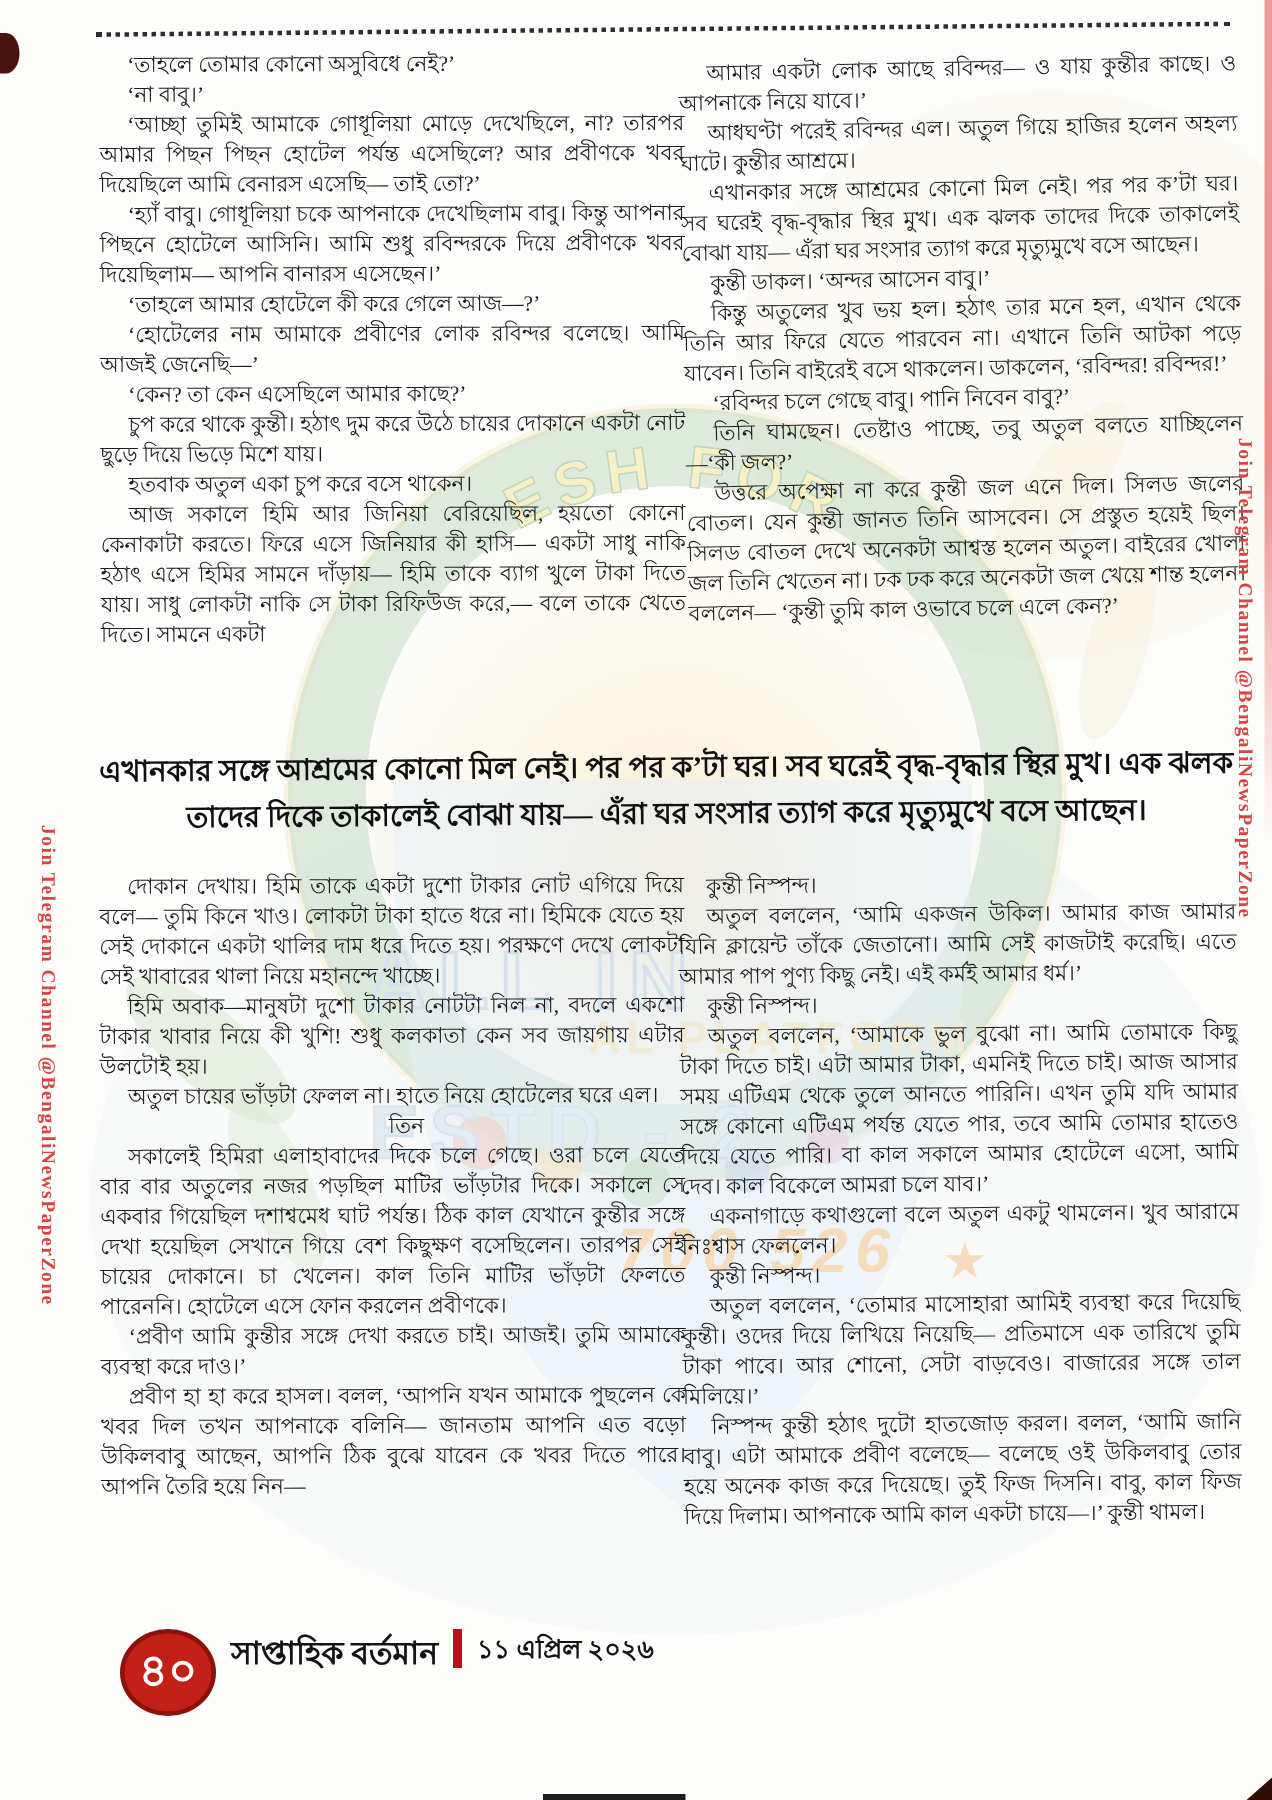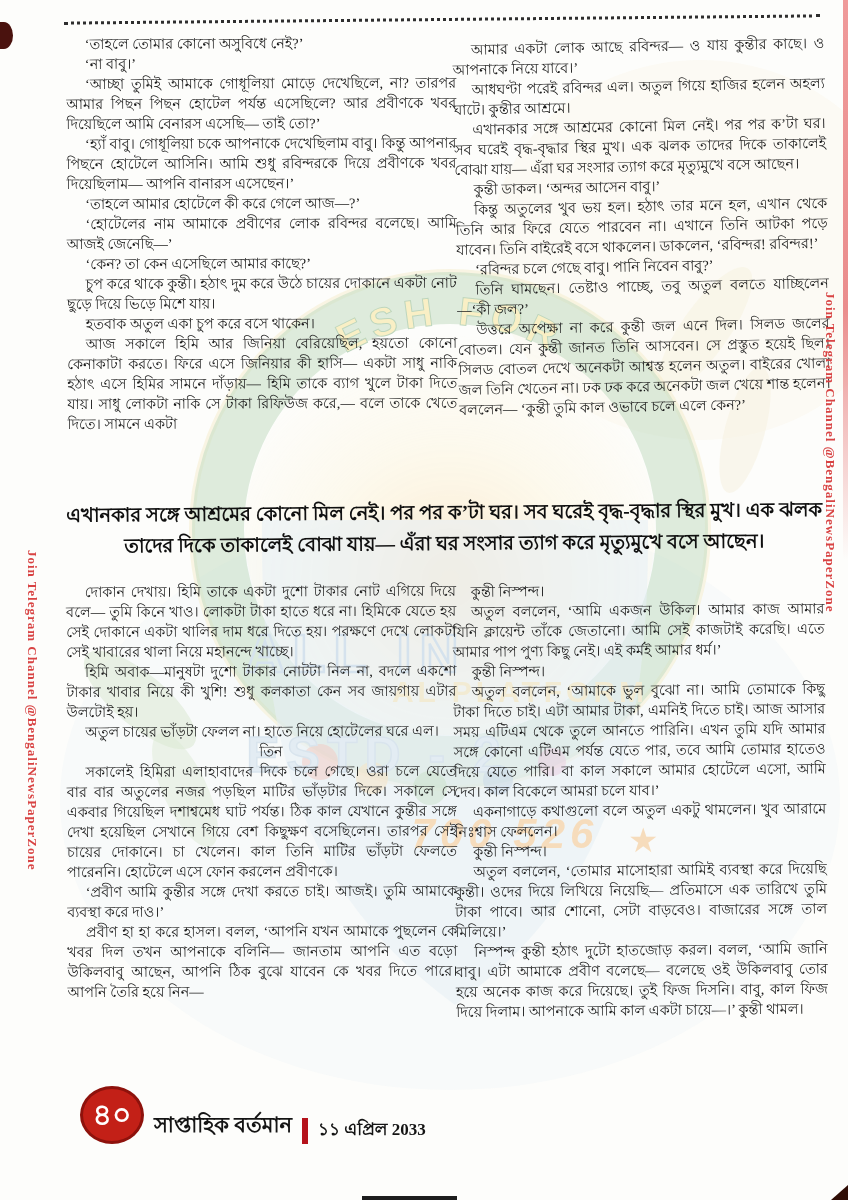--- a/index.html
+++ b/index.html
@@ -32,21 +32,21 @@
   .col-top-right{left:452px;top:40px;width:372px;transform:rotate(-1.1deg);transform-origin:left top;}
   .col-bottom-left{left:66px;top:582px;width:390px;transform:rotate(-0.2deg);transform-origin:left top;}
   .col-bottom-right{left:452px;top:582px;width:372px;transform:rotate(-0.55deg);transform-origin:left top;}
   .pull-quote{
     position:absolute;z-index:1;left:62px;top:500px;width:764px;
     font-size:19.5px;line-height:31px;font-weight:700;text-align:center;color:#101010;
     transform:rotate(-0.45deg);transform-origin:left top;
   }
   .section-header{margin:9px 0 7px 0;text-align:center;font-weight:700;font-size:16px;text-indent:0;}
   
-  .footer{position:absolute;z-index:1;left:80px;top:1086px;display:flex;align-items:flex-end;gap:10px;}
+  .footer{position:absolute;z-index:1;left:80px;top:1086px;display:flex;align-items:flex-start;gap:10px;}
   .page-number-badge{
     width:58px;height:52px;border-radius:50%;background:#c32017;border:3px solid #8e120c;
     display:flex;align-items:center;justify-content:center;
     color:#ffffff;font-size:30px;font-weight:700;line-height:1;
   }
   .footer .mag{font-size:21px;font-weight:700;color:#141414;}
   .footer .sep{width:6px;height:26px;background:#b5121b;}
   .footer .date{font-size:17px;font-weight:700;color:#141414;}
 </style>
 </head>
@@ -143,16 +143,16 @@
       <p class="para">একনাগাড়ে কথাগুলো বলে অতুল একটু থামলেন। খুব আরামে নিঃশ্বাস ফেললেন।</p>
       <p class="para">কুন্তী নিস্পন্দ।</p>
       <p class="para">অতুল বললেন, ‘তোমার মাসোহারা আমিই ব্যবস্থা করে দিয়েছি কুন্তী। ওদের দিয়ে লিখিয়ে নিয়েছি— প্রতিমাসে এক তারিখে তুমি টাকা পাবে। আর শোনো, সেটা বাড়বেও। বাজারের সঙ্গে তাল মিলিয়ে।’</p>
       <p class="para">নিস্পন্দ কুন্তী হঠাৎ দুটো হাতজোড় করল। বলল, ‘আমি জানি বাবু। এটা আমাকে প্রবীণ বলেছে— বলেছে ওই উকিলবাবু তোর হয়ে অনেক কাজ করে দিয়েছে। তুই ফিজ দিসনি। বাবু, কাল ফিজ দিয়ে দিলাম। আপনাকে আমি কাল একটা চায়ে—।’ কুন্তী থামল।</p>
     </div>
 
   <div class="footer">
     <div class="page-number-badge">৪০</div>
     <span class="mag">সাপ্তাহিক বর্তমান</span>
     <span class="sep"></span>
-    <span class="date">১১ এপ্রিল 2033</span>
+    <span class="date">১১ এপ্রিল ২০২৬</span>
   </div>
 
 </div>
 
 </body></html>

